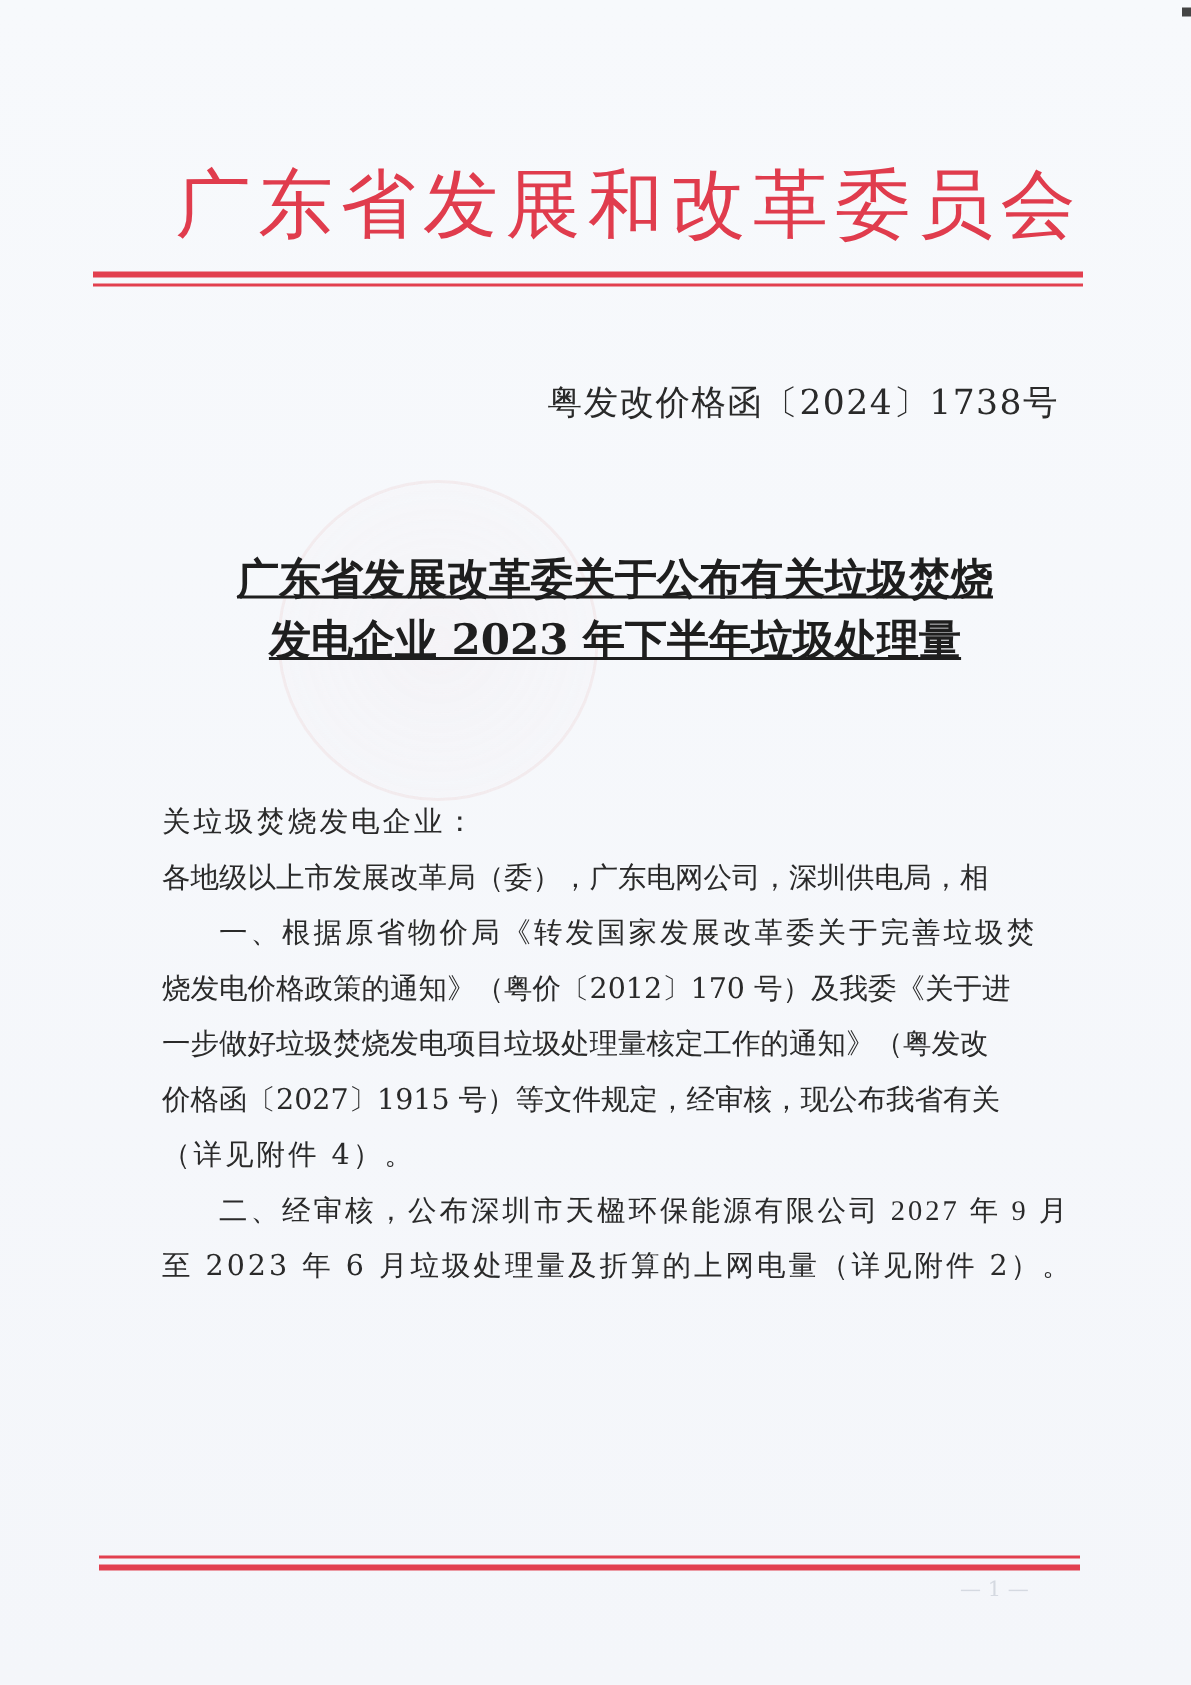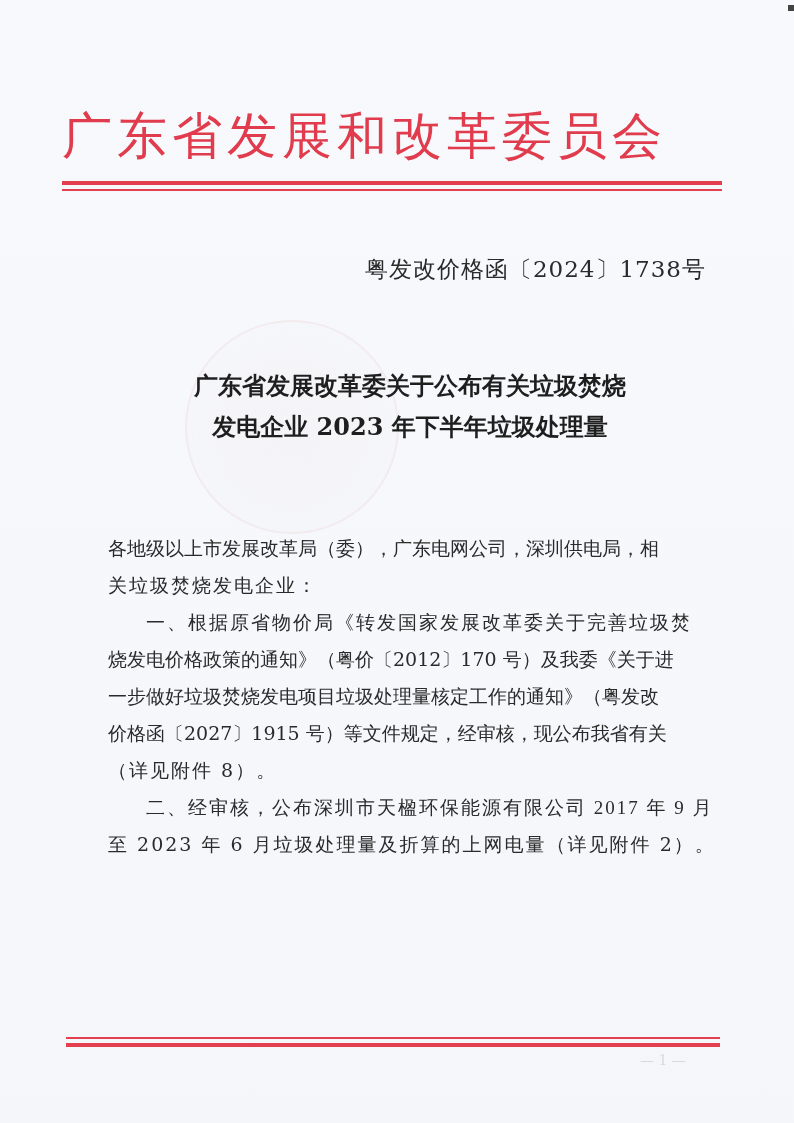--- a/index.html
+++ b/index.html
@@ -7,21 +7,21 @@
     width: 794px; height: 1123px; position: relative; overflow: hidden;
     background: #f6f8fb;
     font-family: "DejaVu Serif", "Liberation Serif", serif;
     color: #222;
   }
   .page { position: absolute; inset: 0; background: linear-gradient(180deg,#f7f9fc 0%,#f4f6fa 100%); }
   .corner-mark { position: absolute; top: 5px; right: 0px; width: 6px; height: 6px; background: #444; }
 
   .org-header {
     position: absolute; left: 62px; width: 660px; top: 100px; height: 72px;
-    text-align: left; color: #e03c4d;
+    text-align: right; color: #e03c4d;
     font-family: "DejaVu Serif", "Liberation Serif", serif;
     font-size: 50px; line-height: 72px; letter-spacing: 5px;
     white-space: nowrap;
   }
   .rule { position: absolute; background: #e2404f; }
   .rule.top-thick { left: 62px; width: 660px; top: 181px; height: 4px; }
   .rule.top-thin  { left: 62px; width: 660px; top: 189px; height: 2px; }
   .rule.bot-thin  { left: 66px; width: 654px; top: 1037px; height: 2px; }
   .rule.bot-thick { left: 66px; width: 654px; top: 1043px; height: 4px; }
 
@@ -32,22 +32,23 @@
   }
 
   .seal {
     position: absolute; left: 185px; top: 320px; width: 210px; height: 210px;
     border-radius: 50%; border: 2px solid rgba(220,150,150,0.12);
     background: radial-gradient(circle, rgba(240,210,210,0.10) 0%, rgba(240,210,210,0.04) 70%, transparent 72%);
   }
 
   .notice-title {
     position: absolute; left: 100px; width: 620px; top: 365px;
-    text-align: center; font-weight: bold; font-size: 24px; line-height: 41px;
+    text-align: center; font-weight: bold; font-size: 28px; line-height: 41px;
     color: #1e1e1e;
+    text-decoration: underline;
   }
   .notice-title div { white-space: nowrap; }
 
   .body-text {
     position: absolute; left: 108px; width: 606px; top: 530px;
     font-size: 19px; line-height: 37px; color: #2a2a2a;
   }
   .body-text .line { white-space: nowrap; display: flex; justify-content: space-between; height: 37px; }
   .body-text .line.left { justify-content: flex-start; letter-spacing: 2px; }
   .body-text .line.justify { letter-spacing: 0; }
@@ -70,30 +71,30 @@
   <div class="doc-number">粤发改价格函〔2024〕1738号</div>
 
   <div class="seal"></div>
 
   <div class="notice-title">
     <div>广东省发展改革委关于公布有关垃圾焚烧</div>
     <div>发电企业 2023 年下半年垃圾处理量</div>
   </div>
 
   <div class="body-text">
+    <div class="line left">关垃圾焚烧发电企业：</div>
     <div class="line justify">各地级以上市发展改革局（委），广东电网公司，深圳供电局，相</div>
-    <div class="line left">关垃圾焚烧发电企业：</div>
 
     <div class="line left indent">一、根据原省物价局《转发国家发展改革委关于完善垃圾焚</div>
     <div class="line justify">烧发电价格政策的通知》（粤价〔2012〕170 号）及我委《关于进</div>
     <div class="line justify">一步做好垃圾焚烧发电项目垃圾处理量核定工作的通知》（粤发改</div>
     <div class="line justify">价格函〔2027〕1915 号）等文件规定，经审核，现公布我省有关</div>
-    <div class="line left">（详见附件 8）。</div>
+    <div class="line left">（详见附件 4）。</div>
 
-    <div class="line left indent">二、经审核，公布深圳市天楹环保能源有限公司 2017 年 9 月</div>
+    <div class="line left indent">二、经审核，公布深圳市天楹环保能源有限公司 2027 年 9 月</div>
     <div class="line left">至 2023 年 6 月垃圾处理量及折算的上网电量（详见附件 2）。</div>
   </div>
 
   <div class="rule bot-thin"></div>
   <div class="rule bot-thick"></div>
 
   <div class="page-number">— 1 —</div>
 </div>
 
 </body></html>

